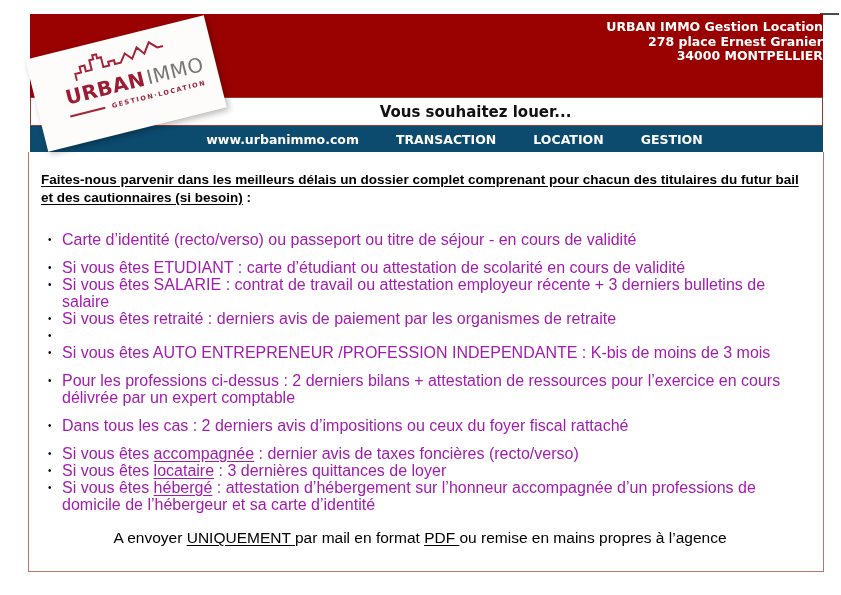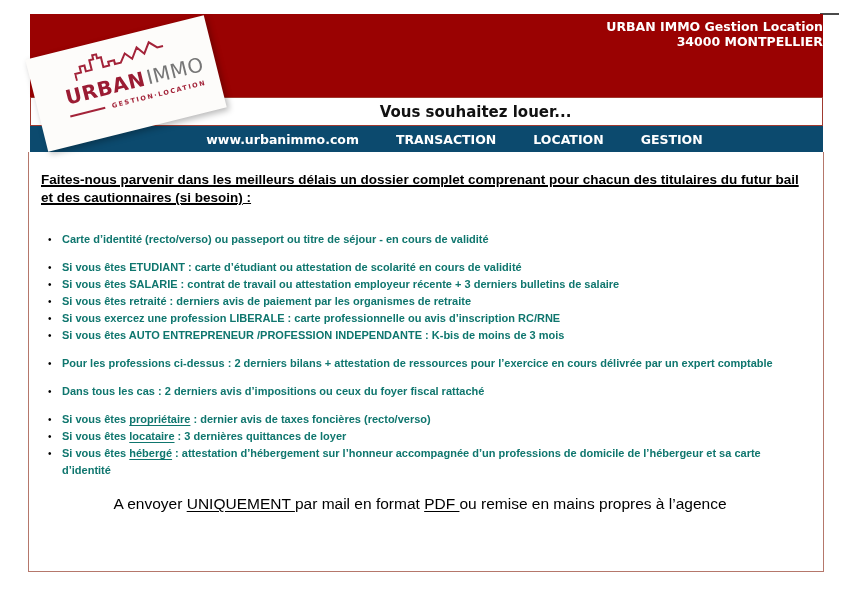--- a/index.html
+++ b/index.html
@@ -32,36 +32,37 @@
   .brand-secondary{color:#767676;font-weight:normal;margin-left:2px;}
   .sub-row{display:flex;align-items:center;margin-top:3px;}
   .sub-line{width:36px;height:2px;background:#a32339;margin-right:7px;}
   .logo-sub{font-family:"DejaVu Sans",sans-serif;font-weight:bold;font-size:6.5px;
             letter-spacing:1.6px;color:#a32339;}
 
   
   .content-box{position:absolute;left:28px;top:152px;width:796px;height:420px;box-sizing:border-box;
                background:#ffffff;border:1px solid #b5776b;border-top:none;
                padding:19px 24px 0 12px;}
-  .intro{margin:0 0 25px 0;font-size:13.5px;font-weight:bold;line-height:17.5px;color:#000;text-decoration:underline;}
+  .intro{margin:0 0 25px 0;font-size:13.5px;font-weight:bold;line-height:17.5px;color:#000;}
   .u{text-decoration:underline;text-underline-offset:2px;}
   .bullet{display:flex;margin:0;}
   .bullet.gap{margin-top:11px;}
   .dot{flex:none;width:21px;padding-left:7px;font-size:10px;line-height:17px;color:#000;box-sizing:border-box;}
-  .txt{font-size:11px;font-weight:bold;line-height:17px;color:#0f766e;}
+  .txt{font-size:16px;font-weight:normal;line-height:17px;color:#a21caf;}
   .footer-note{margin-top:15px;text-align:center;font-size:15.5px;font-weight:normal;
                line-height:19px;color:#000;}
 </style>
 </head>
 <body>
 
 <div class="topline"></div>
 
 <div class="band-red1">
   <div>URBAN IMMO Gestion Location</div>
+  <div>278 place Ernest Granier</div>
   <div>34000 MONTPELLIER</div>
   <div class="spacer"></div>
 </div>
 
 <div class="band-white">
   <span>Vous souhaitez louer...</span>
 </div>
 
 <div class="band-red2">
   <span>www.urbanimmo.com</span>
@@ -99,37 +100,36 @@
       <div class="bullet">
         <span class="dot">•</span>
         <span class="txt"><span>Si vous êtes SALARIE : contrat de travail ou attestation employeur récente + 3 derniers bulletins de salaire</span></span>
       </div>
       <div class="bullet">
         <span class="dot">•</span>
         <span class="txt"><span>Si vous êtes retraité : derniers avis de paiement par les organismes de retraite</span></span>
       </div>
       <div class="bullet">
         <span class="dot">•</span>
-        <span class="txt"><span>Si vous exercez une profession LIBERALE : carte professionnelle ou avis d’inscription RC/RNE</span></span>
       </div>
       <div class="bullet">
         <span class="dot">•</span>
         <span class="txt"><span>Si vous êtes AUTO ENTREPRENEUR /PROFESSION INDEPENDANTE : K-bis de moins de 3 mois</span></span>
       </div>
       <div class="bullet gap">
         <span class="dot">•</span>
         <span class="txt"><span>Pour les professions ci-dessus : 2 derniers bilans + attestation de ressources pour l’exercice en cours délivrée par un expert comptable</span></span>
       </div>
       <div class="bullet gap">
         <span class="dot">•</span>
         <span class="txt"><span>Dans tous les cas : 2 derniers avis d’impositions ou ceux du foyer fiscal rattaché</span></span>
       </div>
       <div class="bullet gap">
         <span class="dot">•</span>
-        <span class="txt"><span>Si vous êtes </span><span class="u">propriétaire</span><span> : dernier avis de taxes foncières (recto/verso)</span></span>
+        <span class="txt"><span>Si vous êtes </span><span class="u">accompagnée</span><span> : dernier avis de taxes foncières (recto/verso)</span></span>
       </div>
       <div class="bullet">
         <span class="dot">•</span>
         <span class="txt"><span>Si vous êtes </span><span class="u">locataire</span><span> : 3 dernières quittances de loyer</span></span>
       </div>
       <div class="bullet">
         <span class="dot">•</span>
         <span class="txt"><span>Si vous êtes </span><span class="u">hébergé</span><span> : attestation d’hébergement sur l’honneur accompagnée d’un professions de domicile de l’hébergeur et sa carte d’identité</span></span>
       </div>
     </div>

